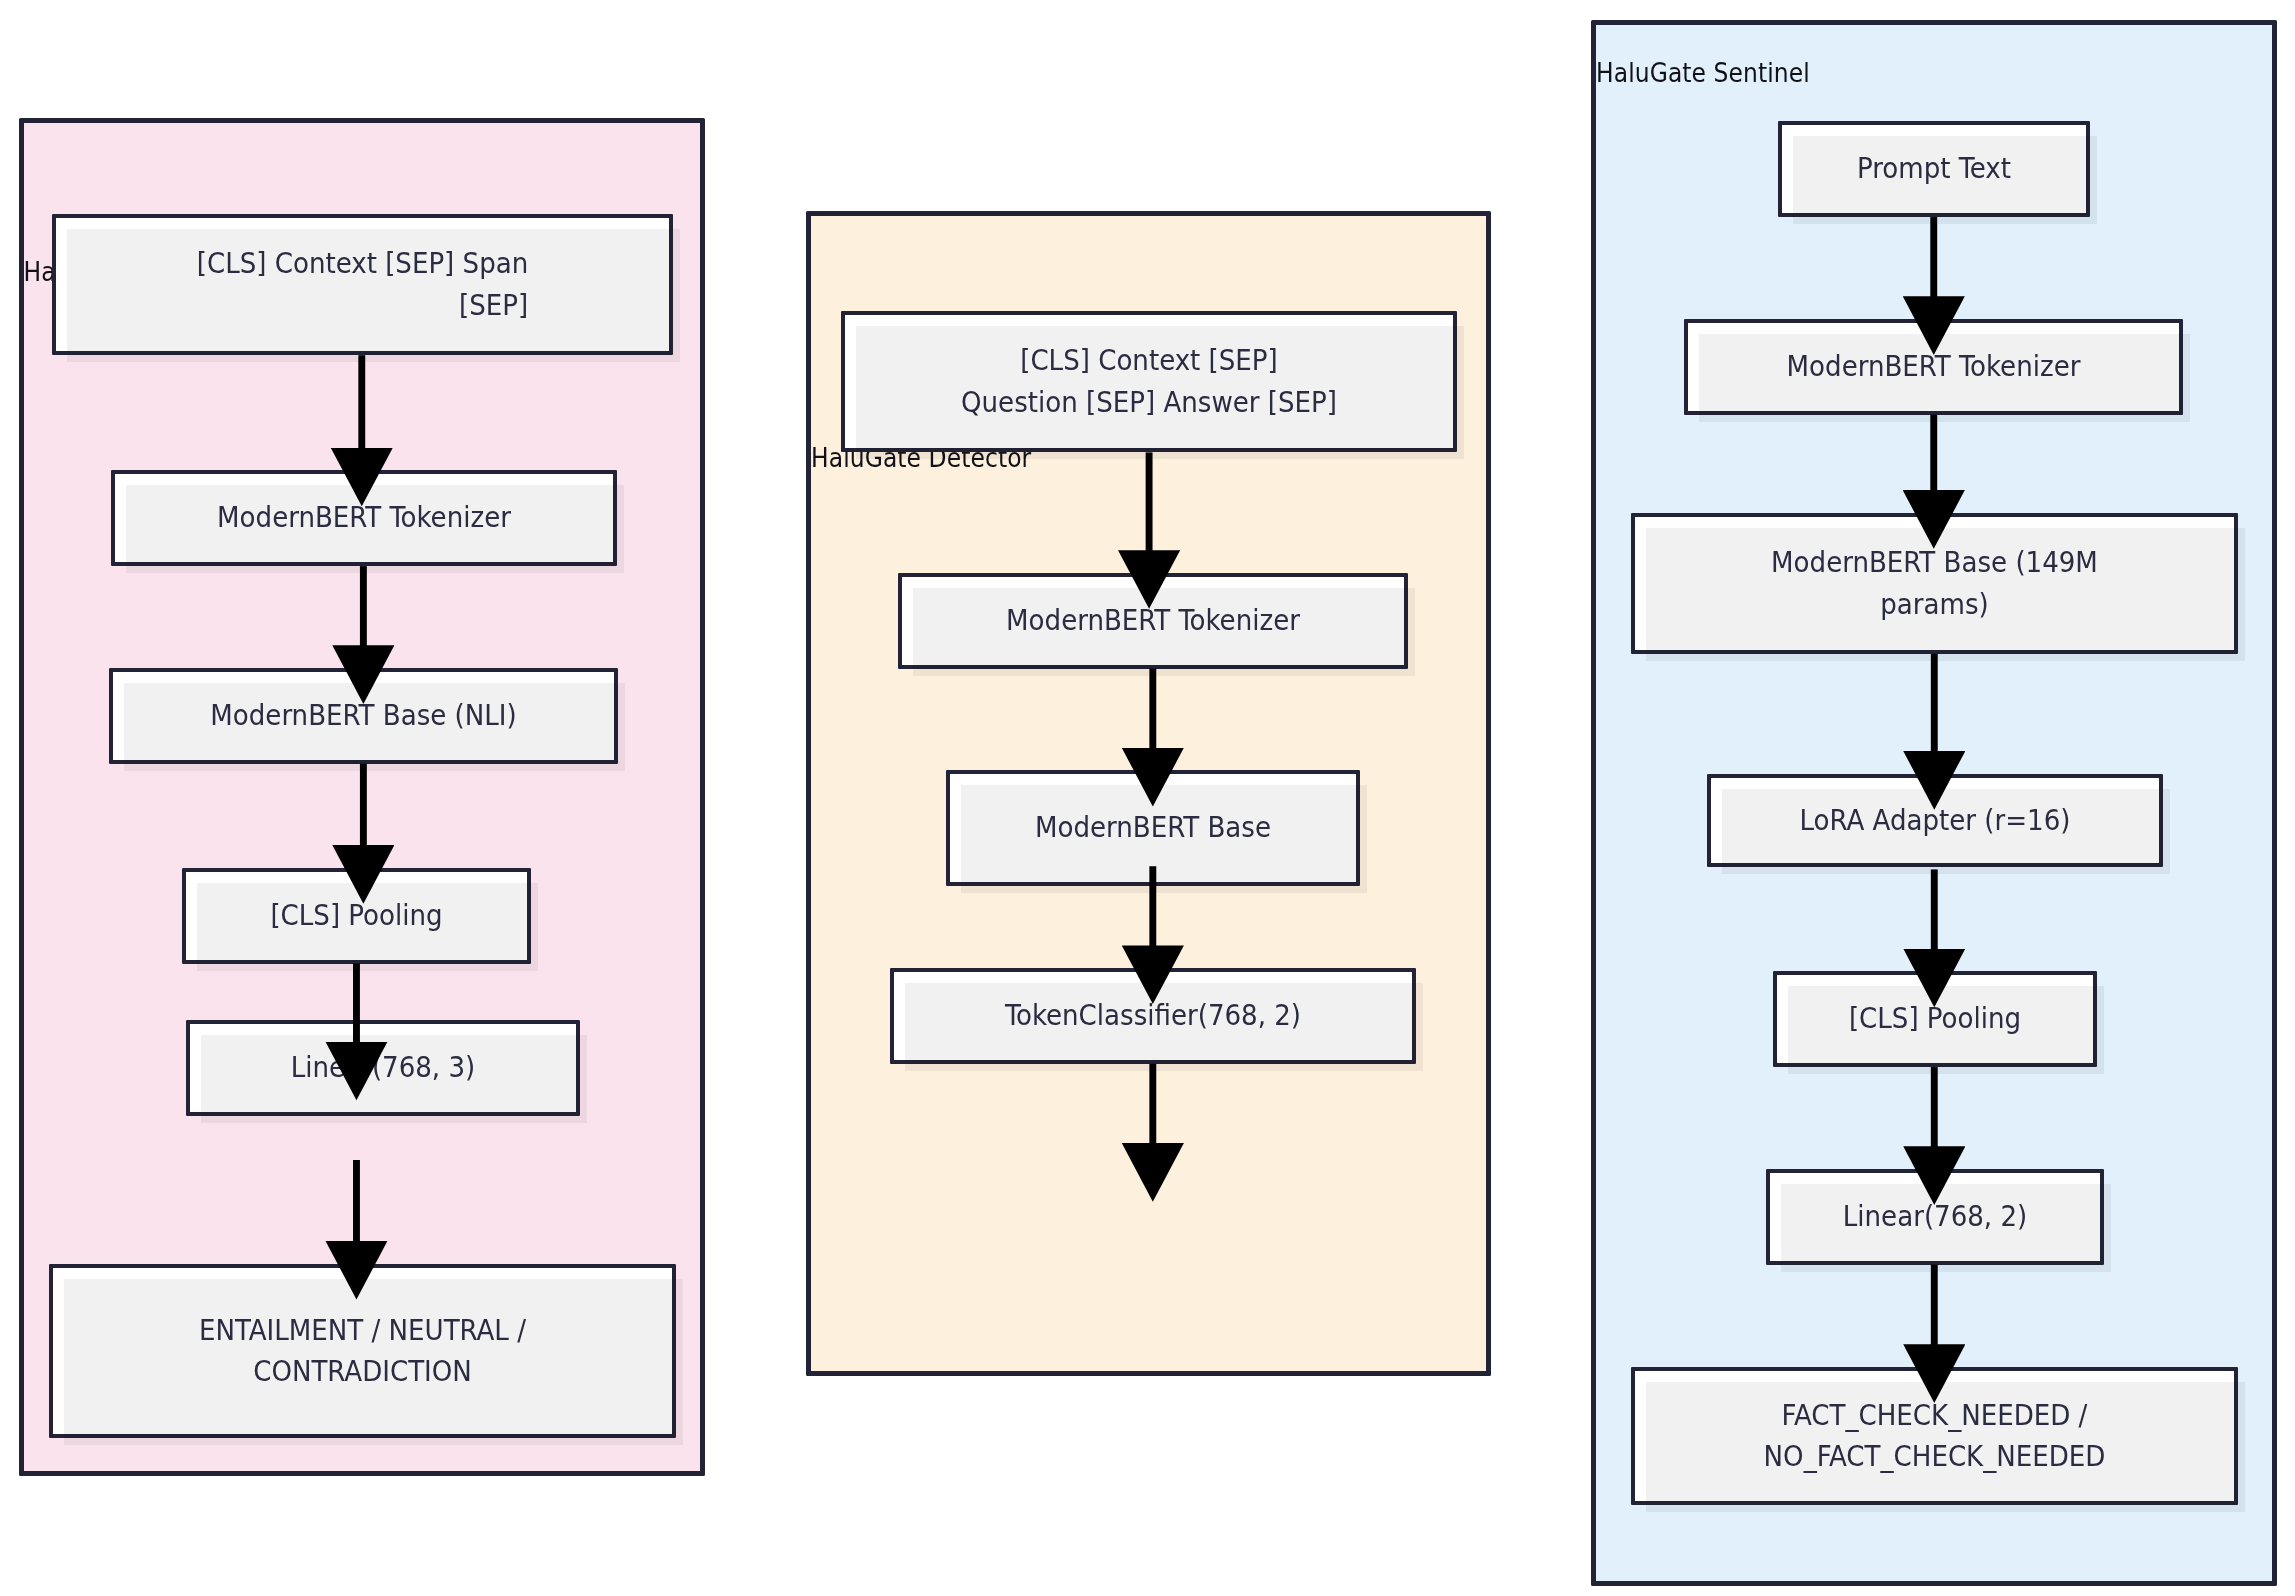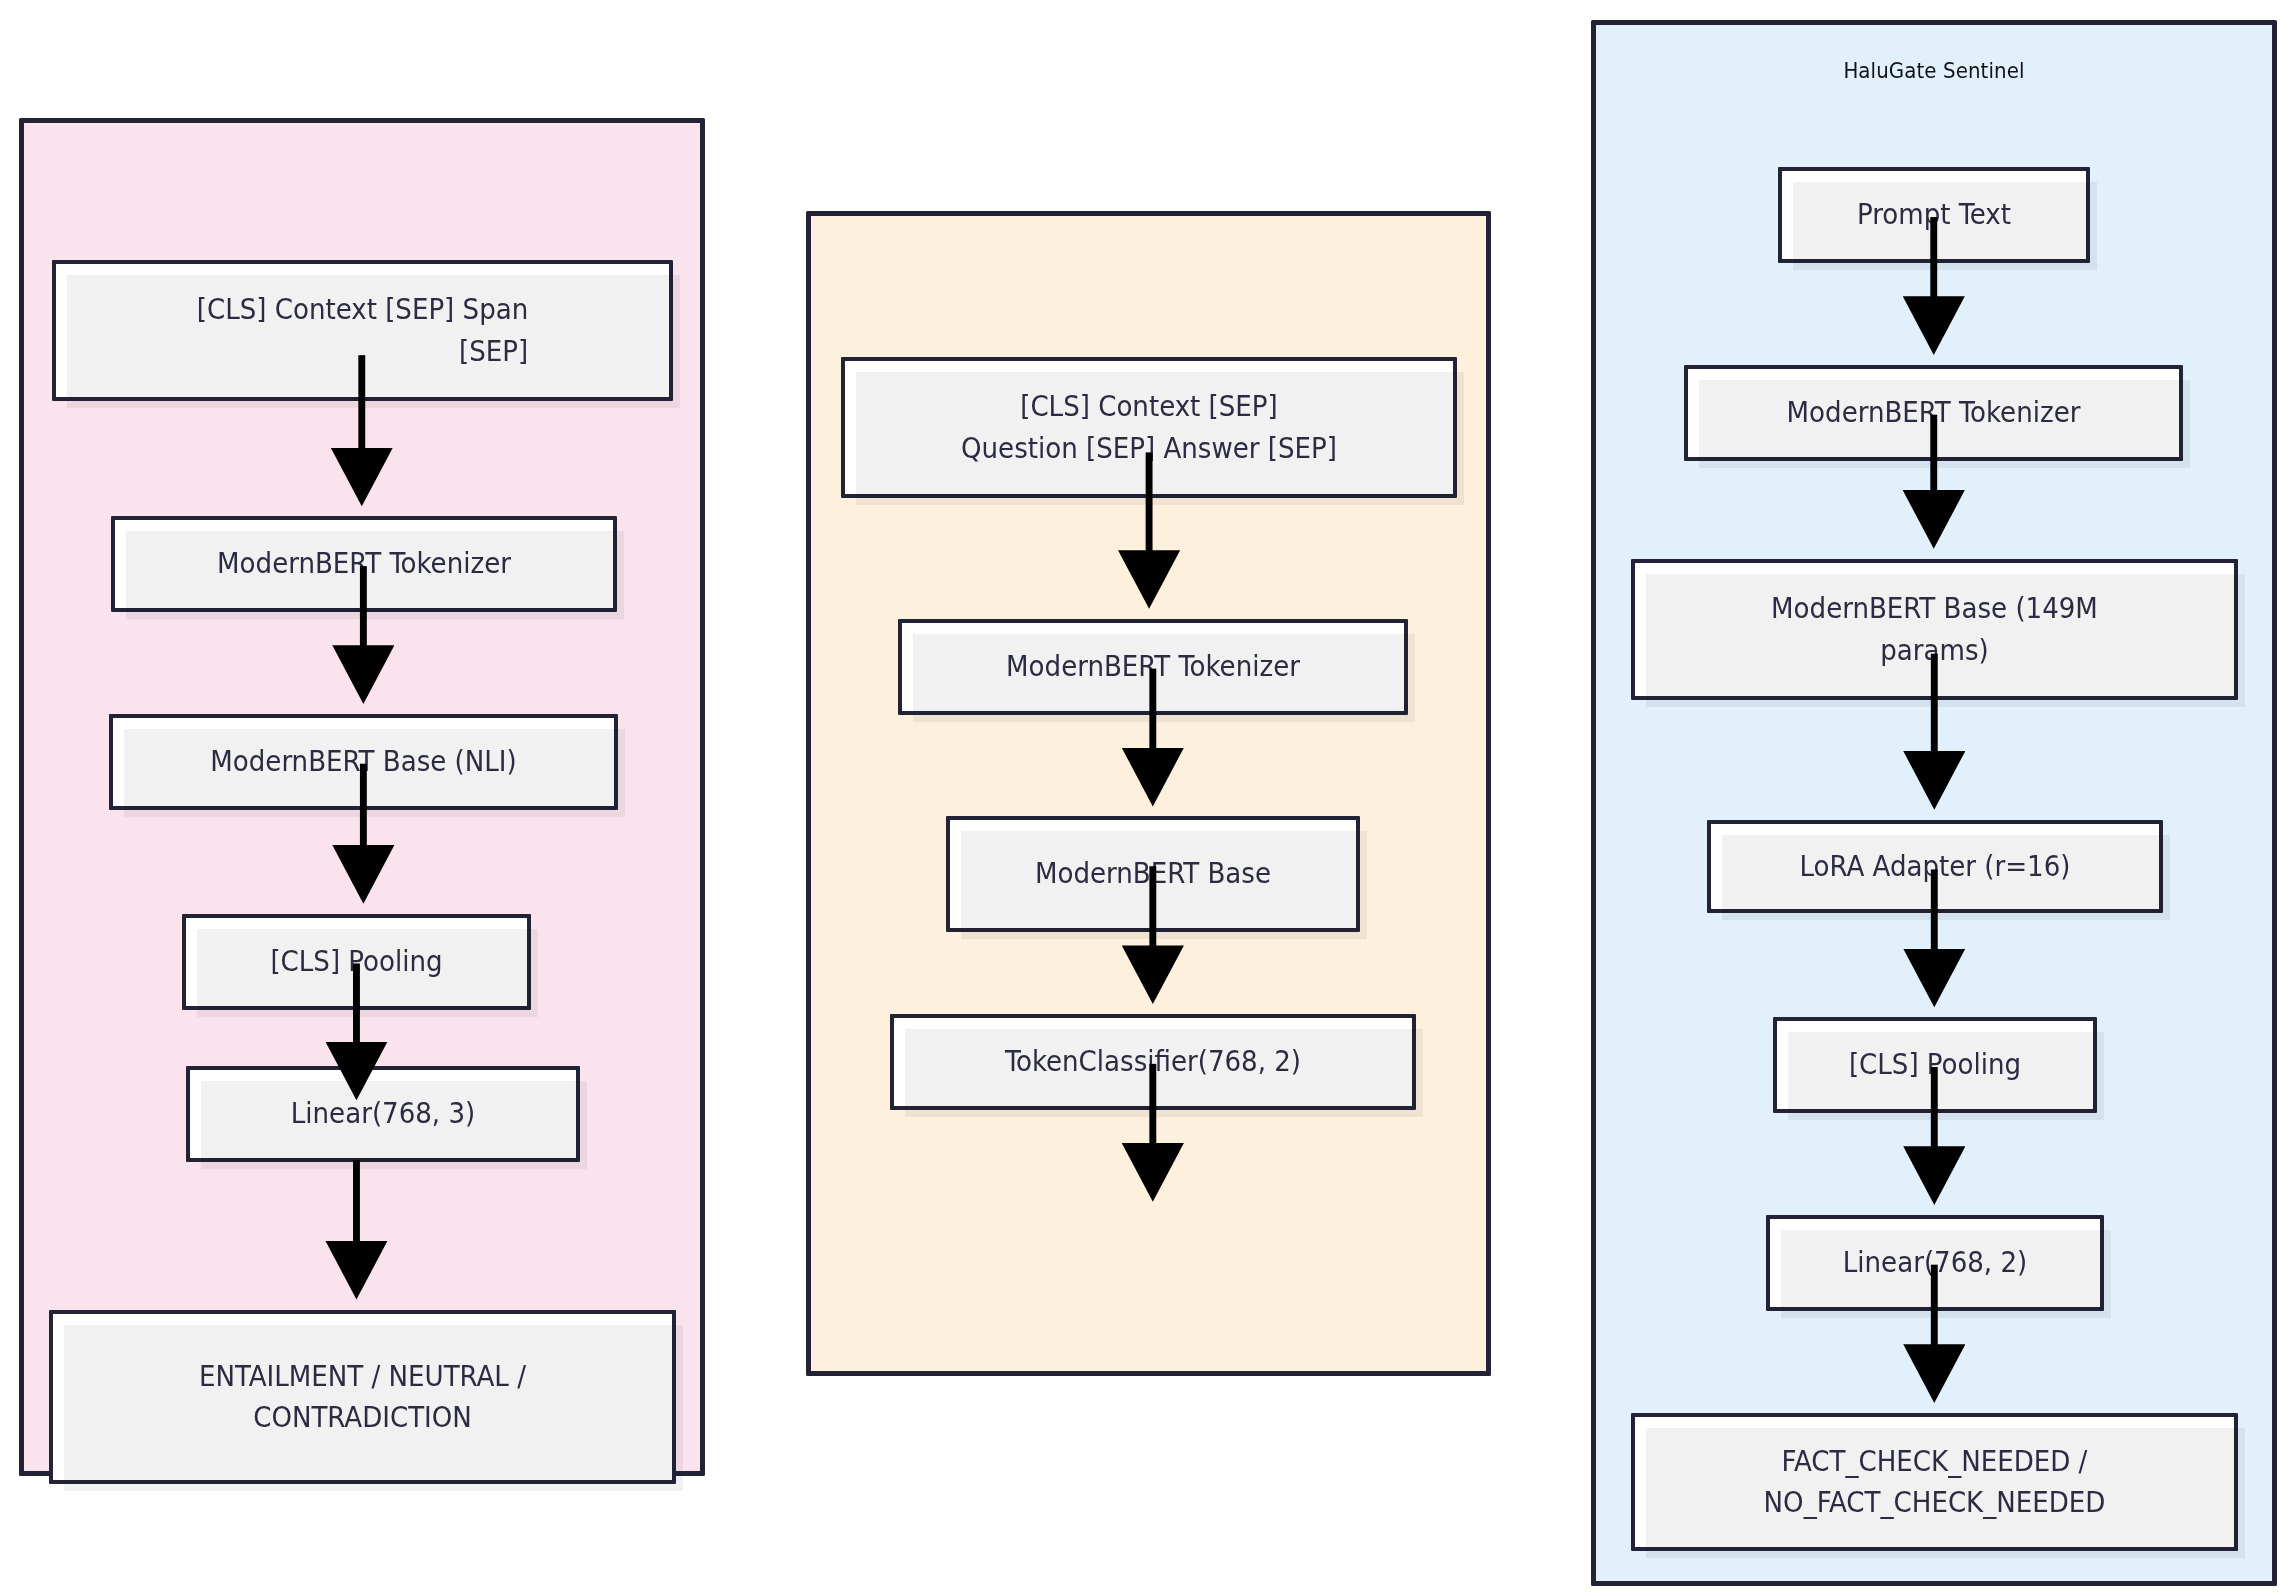--- a/index.html
+++ b/index.html
@@ -37,22 +37,22 @@
     top: 11.7px;
     right: -11.7px;
     bottom: -11.7px;
     background: #eeeeee;
     z-index: -2;
   }
   .cluster-title {
     position: absolute;
     left: 0;
     right: 0;
-    text-align: center;
-    font-size: 22px;
+    text-align: left;
+    font-size: 26px;
     color: #111118;
     letter-spacing: 0.1px;
     white-space: nowrap;
   }
 
   #cluster-explainer { left: 18.6px;   top: 118px; width: 686px; height: 1358px; background: #fae3ec; }
   #cluster-detector  { left: 806px; top: 211px; width: 685px; height: 1165px; background: #fdf0dd; }
   #cluster-sentinel  { left: 1591px; top: 20px;  width: 686px; height: 1566px; background: #e1f0fb; }
 
   
@@ -64,21 +64,20 @@
     border-radius: 1.1px;
     display: flex;
     align-items: center;
     justify-content: center;
     text-align: center;
     color: #2b2b42;
     font-size: 29px;
     line-height: 1.42;
     padding: 3.2px 9.6px;
     z-index: 2;
-    margin-top: 46px;
   }
   .node::after {
     content: "";
     position: absolute;
     left: 10.6px;
     top: 10.6px;
     right: -10.6px;
     bottom: -10.6px;
     background: rgba(0,0,0,0.055);
     z-index: -1;

